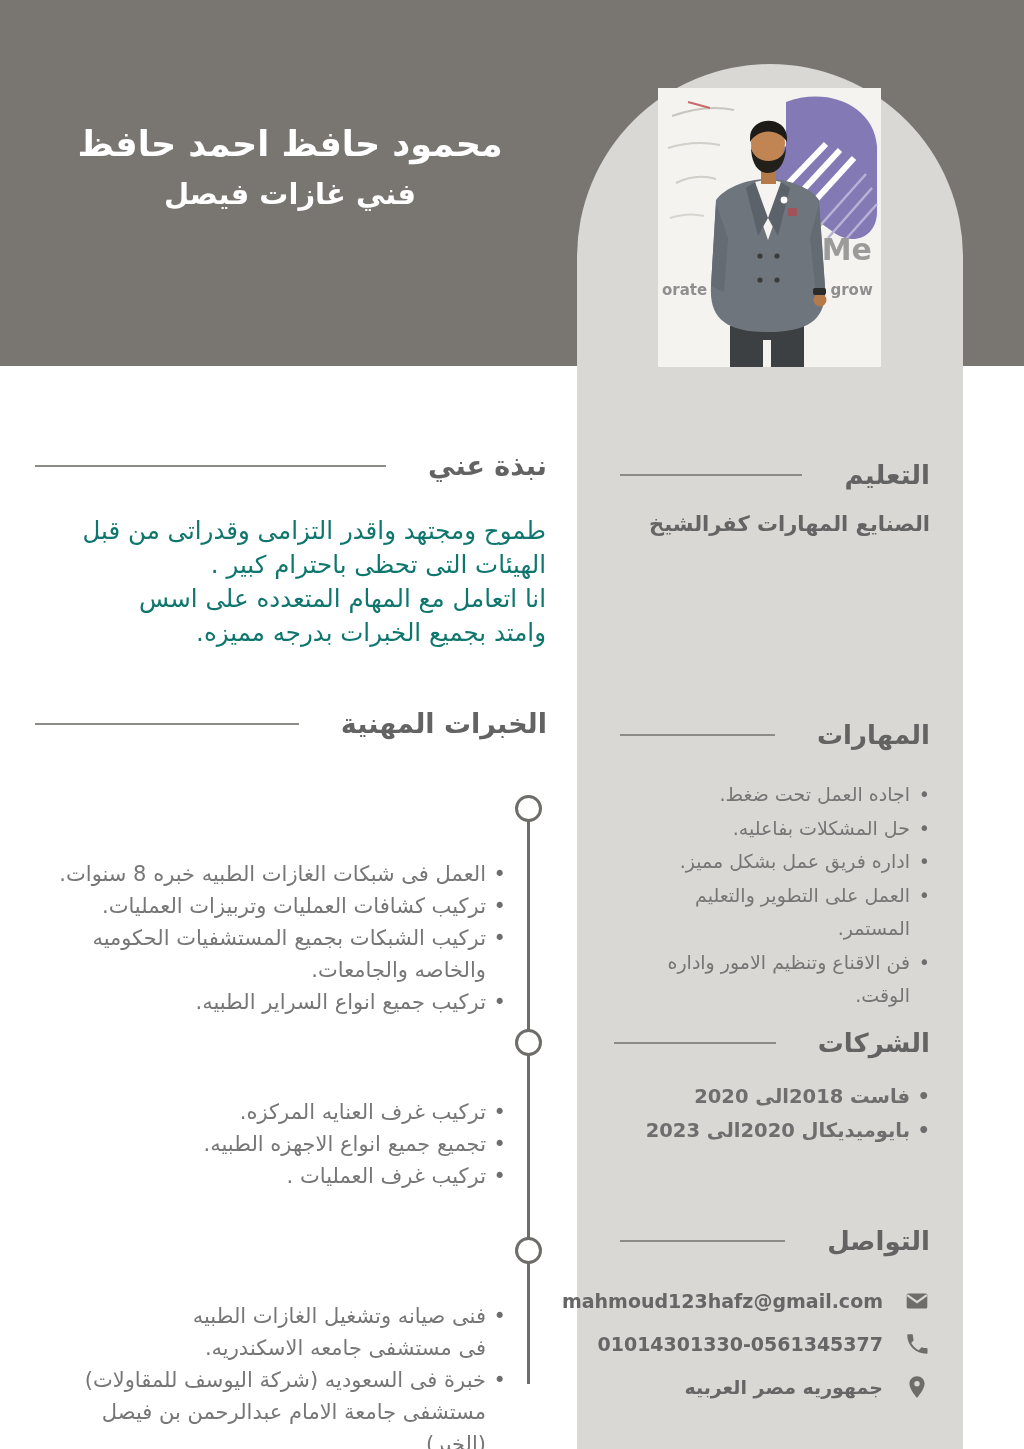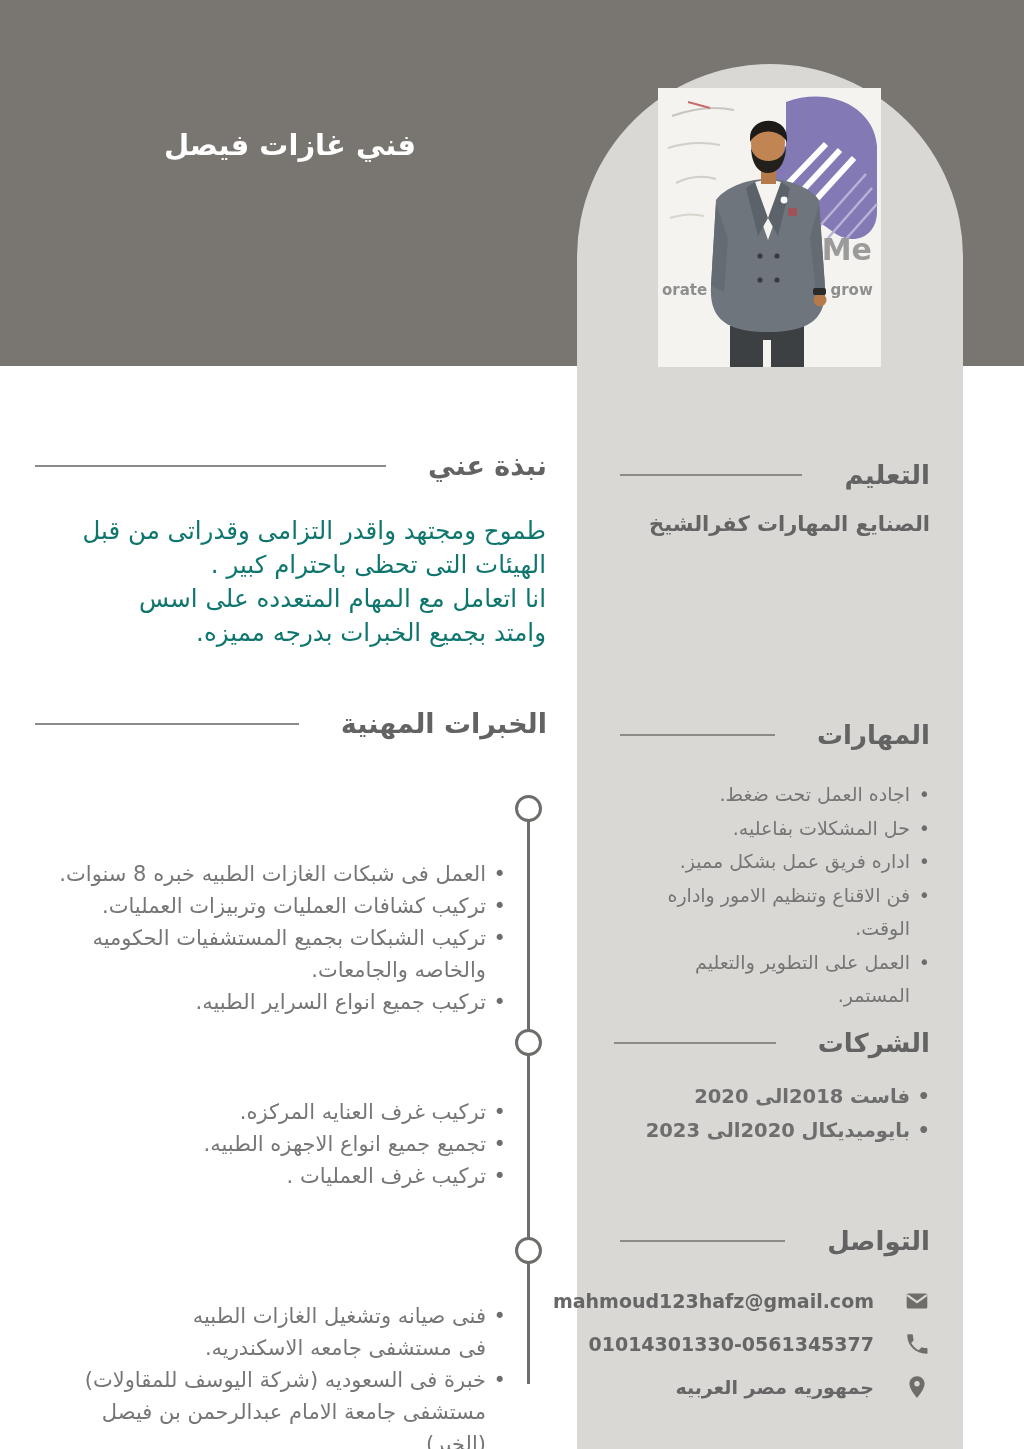--- a/index.html
+++ b/index.html
@@ -44,21 +44,21 @@
 
   
   .edu-school{position:absolute;left:620px;top:512px;width:310px;direction:rtl;text-align:right;
               font-size:21px;font-weight:bold;color:#646464;}
   .edu-list{position:absolute;left:620px;top:550px;width:310px;font-size:19px;line-height:32px;color:#757575;}
   .skills-list{position:absolute;left:620px;top:778px;width:310px;font-size:19px;line-height:33.5px;color:#757575;}
   .comp-list{position:absolute;left:620px;top:1080px;width:310px;font-size:19.5px;line-height:34px;color:#6e6e6e;font-weight:bold;}
 
   .contact-rows{position:absolute;left:620px;top:1284px;width:310px;display:flex;flex-direction:column;
                 gap:9px;direction:rtl;}
-  .contact-row{display:flex;align-items:center;gap:30px;height:34px;color:#6f6d69;}
+  .contact-row{display:flex;align-items:center;gap:21px;height:34px;color:#6f6d69;}
   .contact-icon{width:26px;height:26px;flex:0 0 26px;}
   .contact-icon svg{width:26px;height:26px;display:block;}
   .contact-text{font-size:19px;font-weight:bold;color:#666666;white-space:nowrap;}
 
   .ltr{direction:ltr;unicode-bidi:isolate;}
 </style>
 </head>
 <body>
 
 <div class="page">
@@ -107,20 +107,21 @@
         <path d="M93 58 C95 78 126 78 128 58 C128 74 121 85 110 85 C99 85 93 74 93 58 Z" fill="#23201c"></path>
         <path d="M161 116 L167 200 L158 206 L152 150 Z" fill="#646b73"></path>
         <circle cx="162" cy="212" r="6.5" fill="#b57a4a"></circle>
         <rect x="155" y="200" width="13" height="7" rx="2" fill="#2b2b2b"></rect>
         <path d="M58 116 L53 198 L66 204 L70 150 Z" fill="#646b73"></path>
       </g>
     </svg>
   </div>
 
   <div class="header-text">
+    <div class="header-name">محمود حافظ احمد حافظ</div>
     <div class="header-title">فني غازات فيصل</div>
   </div>
 
   <div class="sec-head" style="left:35px;top:450px;width:512px;">
     <div class="sec-title">نبذة عني</div>
     <div class="head-line"></div>
   </div>
   <div class="about-body">طموح ومجتهد واقدر التزامى وقدراتى من قبل
 الهيئات التى تحظى باحترام كبير .
 انا اتعامل مع المهام المتعدده على اسس
@@ -162,24 +163,24 @@
   <div class="edu-school">الصنايع المهارات كفرالشيخ</div>
 
   <div class="sec-head small" style="left:620px;top:720px;width:310px;">
     <div class="sec-title">المهارات</div>
     <div class="head-line"></div>
   </div>
   <ul class="blist skills-list">
     <li>اجاده العمل تحت ضغط.</li>
     <li>حل المشكلات بفاعليه.</li>
     <li>اداره فريق عمل بشكل مميز.</li>
+    <li>العمل على التطوير والتعليم
+المستمر.</li>
     <li>فن الاقناع وتنظيم الامور واداره
 الوقت.</li>
-    <li>العمل على التطوير والتعليم
-المستمر.</li>
   </ul>
 
   <div class="sec-head small" style="left:614px;top:1028px;width:316px;">
     <div class="sec-title">الشركات</div>
     <div class="head-line"></div>
   </div>
   <ul class="blist comp-list">
     <li>فاست 2018الى 2020</li>
     <li>بايوميديكال 2020الى 2023</li>
   </ul>

